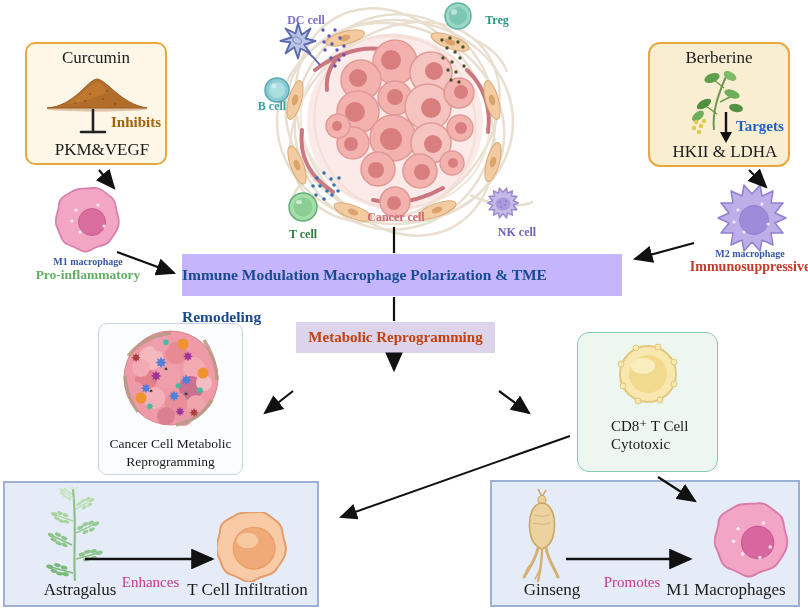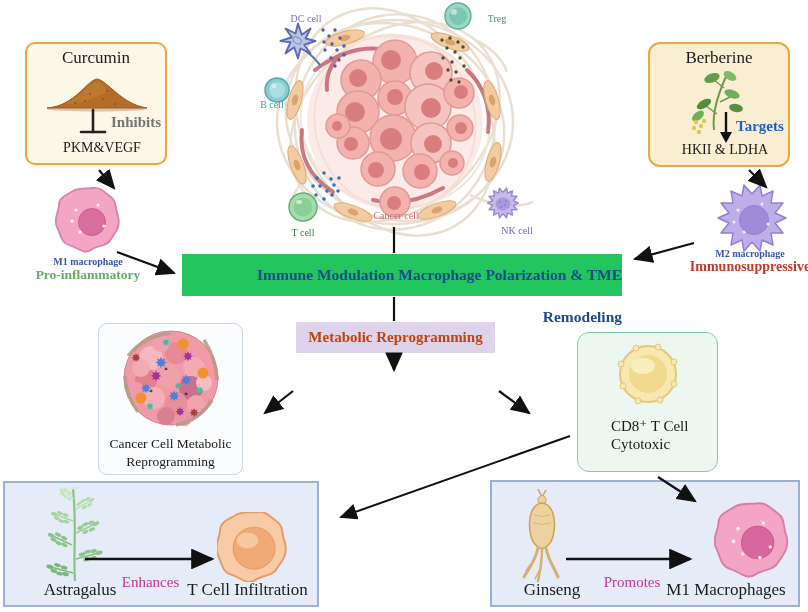--- a/index.html
+++ b/index.html
@@ -5,51 +5,51 @@
   html,body{margin:0;padding:0;background:#fff;}
   #canvas{position:relative;width:808px;height:612px;background:#ffffff;overflow:hidden;
           font-family:"Liberation Serif","DejaVu Serif",serif;}
   .abs{position:absolute;}
   svg{display:block;}
   
   .herb-panel{position:absolute;background:#fdf7e8;border:2px solid #e8a83e;border-radius:10px;box-sizing:border-box;padding-left:48px;}
   .herb-panel.berberine{background:#faeed2;border-radius:12px;}
   .panel-title{position:absolute;left:0;right:0;top:4px;text-align:center;font-size:17px;color:#1a1a1a;}
   .action-label{position:absolute;font-weight:bold;font-size:15px;}
-  .inhibits{color:#737373;}
+  .inhibits{color:#a16207;}
   .targets{color:#1f5fc4;}
-  .target-label{position:absolute;left:12px;right:0;text-align:center;font-size:14px;color:#1a1a1a;}
+  .target-label{position:absolute;left:12px;right:0;text-align:center;font-size:17px;color:#1a1a1a;}
   
   .cell-sub{position:absolute;text-align:center;font-weight:bold;font-size:10px;color:#3a57a8;}
   .cell-state{position:absolute;text-align:center;font-weight:bold;}
   .pro-inflam{color:#64ad64;font-size:13.5px;}
   .immunosup{color:#c23a2c;font-size:14px;}
   
   #banner{position:absolute;left:182px;top:254px;width:440px;height:42px;line-height:42px;
-          background:#22c55e;color:#1a4a8f;font-weight:bold;font-size:15.5px;text-align:right;}
+          background:#c4b5fd;color:#1a4a8f;font-weight:bold;font-size:15.5px;text-align:left;}
   #metabolic{position:absolute;left:296px;top:322px;width:199px;height:31px;line-height:31px;
           background:#ddd4eb;color:#c2410c;font-weight:bold;font-size:15px;text-align:center;}
   #pathways{position:absolute;left:297px;top:377px;width:198px;height:59px;box-sizing:border-box;
           background:#49b2a6;border:2.5px solid #1f9488;border-radius:14px;color:#fff;
           font-weight:bold;font-size:13.5px;text-align:center;line-height:1.3;padding-top:4px;}
   
   .side-box{position:absolute;box-sizing:border-box;border-radius:9px;}
   #cancer-box{left:98px;top:323px;width:145px;height:152px;background:#fbfcfe;border:1.5px solid #c9d4e2;}
   #cd8-box{left:577px;top:332px;width:141px;height:140px;background:#edf7f0;border:1.5px solid #86c8b4;border-radius:12px;}
   .caption{position:absolute;color:#1a1a1a;}
   #cancer-box .caption{left:0;right:0;text-align:center;font-size:13.5px;}
   #cd8-box .caption{left:33px;font-size:15px;}
   
   .bottom-box{position:absolute;background:#e6ecf7;border:2px solid #9cb0d4;box-sizing:border-box;}
   #astragalus-box{left:3px;top:481px;width:316px;height:126px;}
   #ginseng-box{left:490px;top:480px;width:310px;height:127px;}
   .bottom-label{position:absolute;font-size:17px;color:#1a1a1a;text-align:center;}
   .magenta{position:absolute;font-weight:normal;font-size:15px;color:#c0398f;text-align:center;margin-top:33px;}
   
-  .tme-label{position:absolute;font-weight:normal;font-size:10px;text-align:center;width:60px;}
+  .tme-label{position:absolute;font-weight:bold;font-size:12px;text-align:center;width:60px;}
   #overlay{position:absolute;left:0;top:0;z-index:10;pointer-events:none;}
 </style>
 </head>
 <body>
 
 <div id="canvas">
 
   <svg class="abs" style="left:245px;top:0" width="300" height="250" viewBox="0 0 300 250">
     <g stroke="#e7dccd" fill="none" stroke-width="2.5" opacity="0.9">
       <ellipse cx="150" cy="122" rx="118" ry="102"></ellipse>

